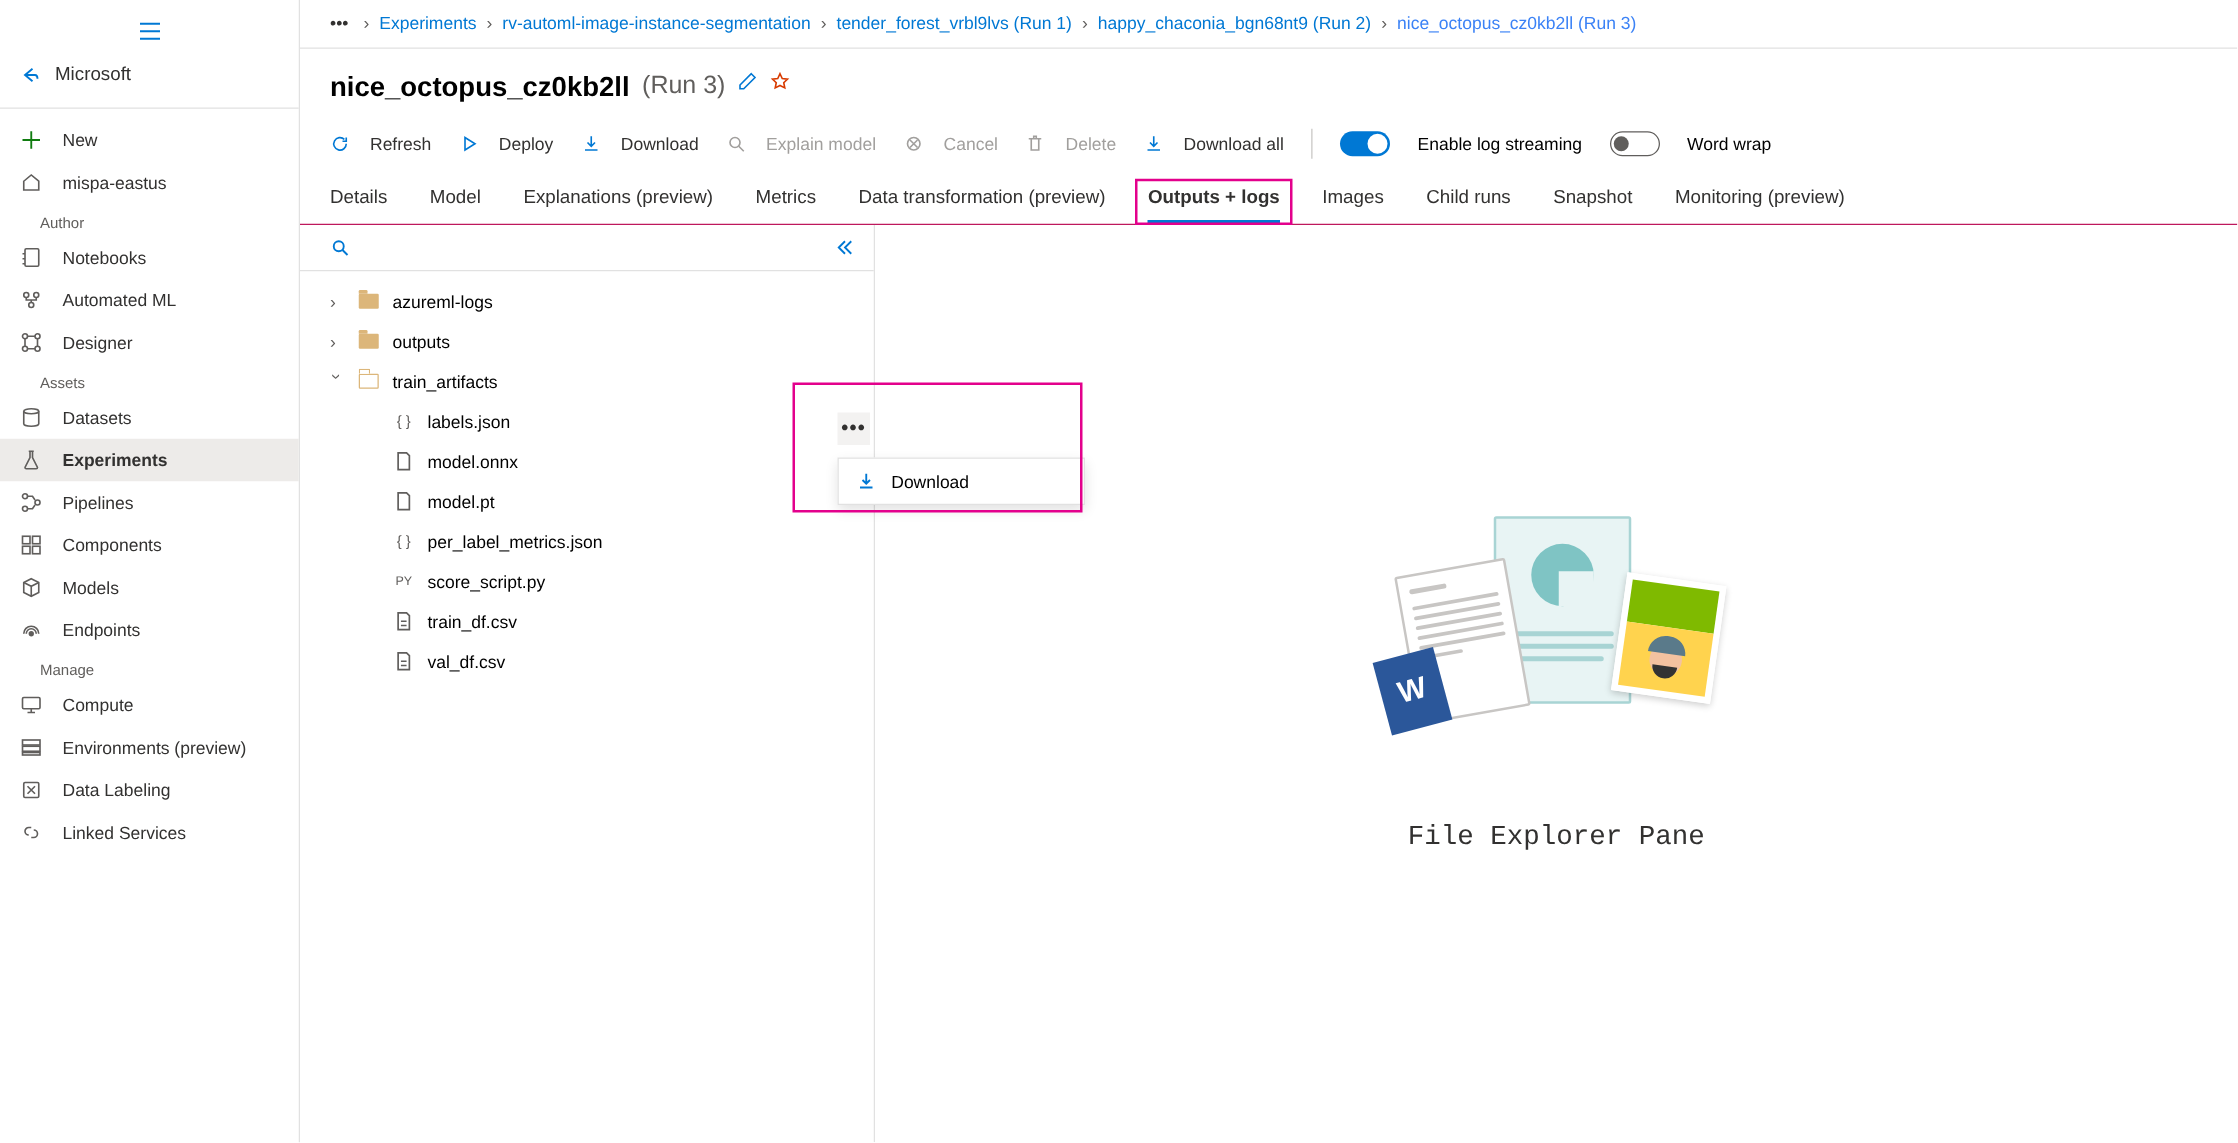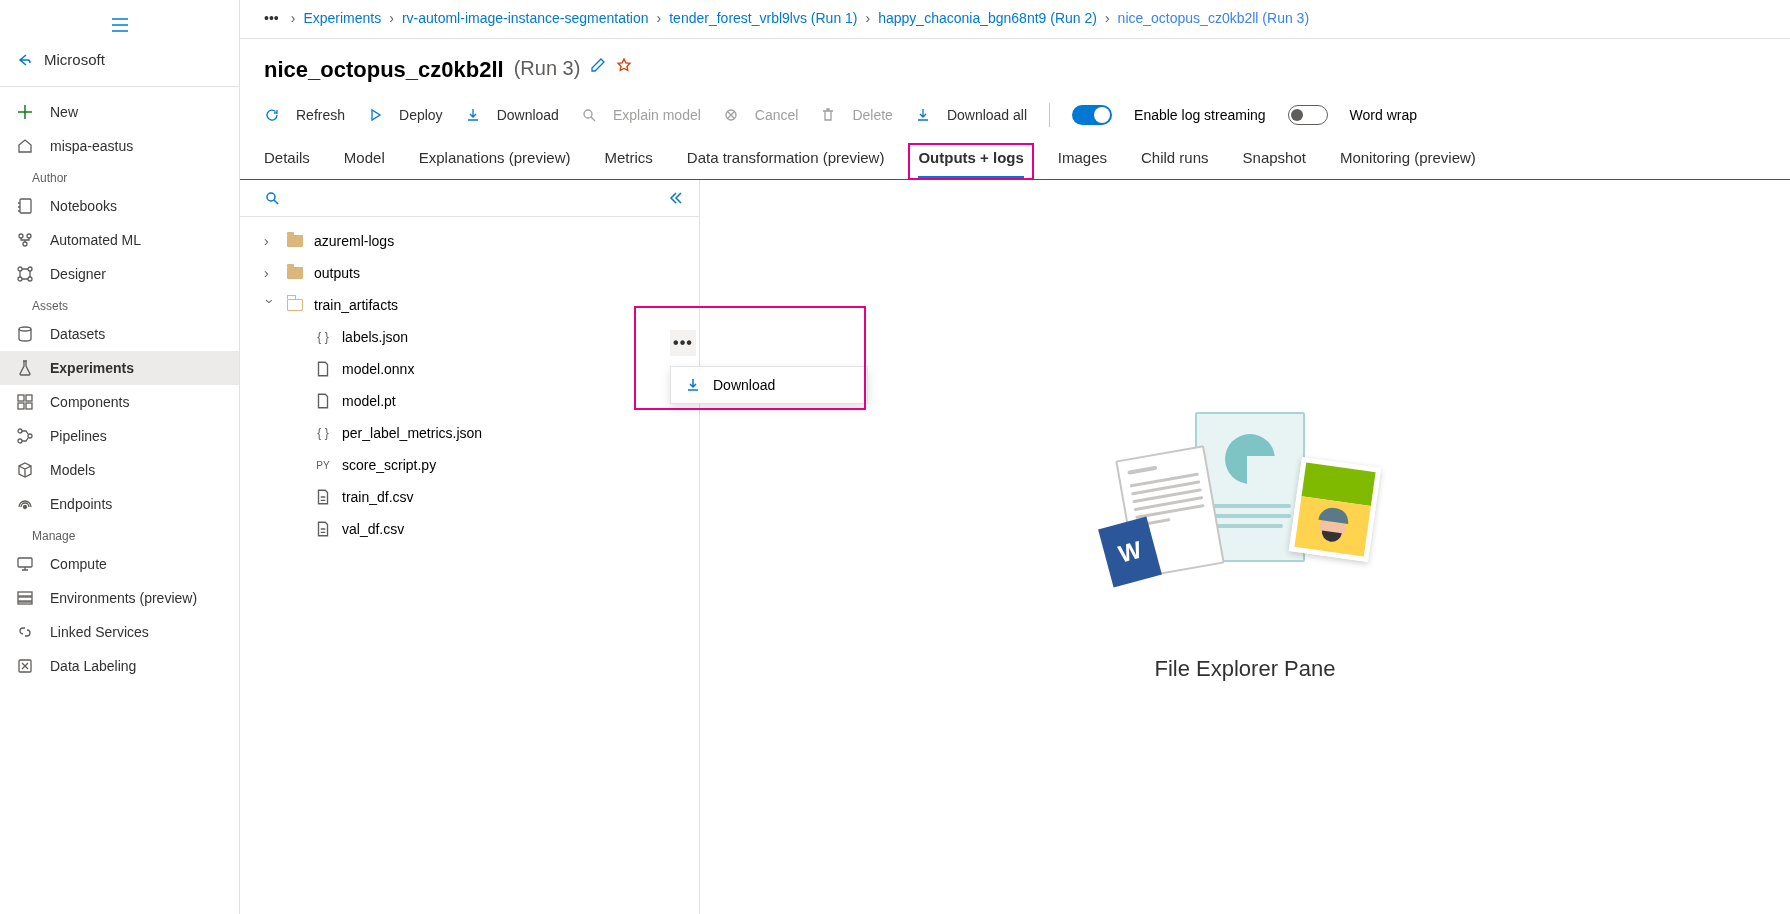--- a/index.html
+++ b/index.html
@@ -67,21 +67,21 @@
 .trow .chev { width: 12px; display: inline-block; color: #605e5c; }
 .trow .ficon { width: 18px; height: 18px; display: inline-flex; align-items: center; justify-content: center; }
 .trow.depth1 { padding-left: 74px; }
 .folder-closed { width: 16px; height: 12px; background: #dcb67a; border-radius: 1px; position: relative; }
 .folder-closed::before { content: ""; position: absolute; left: 0; top: -3px; width: 7px; height: 3px; background: #dcb67a; border-radius: 1px 1px 0 0; }
 .folder-open { width: 16px; height: 12px; border: 1.5px solid #dcb67a; border-radius: 1px; position: relative; background: #fff; }
 .folder-open::before { content: ""; position: absolute; left: -1.5px; top: -5px; width: 7px; height: 3px; border: 1.5px solid #dcb67a; border-bottom: none; border-radius: 1px 1px 0 0; background:#fff; }
 
 .content-pane { flex: 1; position: relative; display: flex; flex-direction: column; align-items: center; justify-content: center; }
 .explorer-art { width: 300px; height: 220px; position: relative; }
-.explorer-label { margin-top: 24px; font-size: 22px; color: #323130; }
+.explorer-label { margin-top: 24px; font-size: 22px; color: #323130; font-family: Liberation Mono, monospace; }
 
 
 .ctx-wrap { position: absolute; left: -30px; top: 150px; }
 .hl-box { position: absolute; left: -36px; top: -24px; width: 232px; height: 104px; border: 2px solid #e3008c; pointer-events: none; }
 .dots-btn { width: 26px; height: 26px; background: #f3f2f1; display: flex; align-items: center; justify-content: center; cursor: pointer; font-weight: bold; letter-spacing: 1px; color:#323130; }
 .ctx-menu { margin-top: 10px; width: 198px; background: #fff; border: 1px solid #e1e1e1; box-shadow: 0 4px 10px rgba(0,0,0,.12); }
 .ctx-item { display: flex; align-items: center; gap: 12px; padding: 10px 14px; font-size: 14px; cursor: pointer; }
 .ctx-item svg { width: 16px; height: 16px; stroke: #0078d4; fill: none; }
 
 
@@ -164,38 +164,38 @@
       <span>Datasets</span>
     </div>
     <div class="sb-item active">
       <svg viewBox="0 0 18 18" fill="none" stroke="#605e5c" stroke-width="1.3">
           <path d="M7 2h4M8 2v5l-4 8a1 1 0 001 1h8a1 1 0 001-1l-4-8V2"></path>
         </svg>
       <span>Experiments</span>
     </div>
     <div class="sb-item">
       <svg viewBox="0 0 18 18" fill="none" stroke="#605e5c" stroke-width="1.3">
+          <circle cx="4" cy="4" r="2"></circle>
+          <circle cx="14" cy="9" r="2"></circle>
+          <circle cx="4" cy="14" r="2"></circle>
+          <path d="M6 4h4l2 3M6 14h4l2-3"></path>
+        </svg>
+      <span>Pipelines</span>
+    </div>
+    <div class="sb-item">
+      <svg viewBox="0 0 18 18" fill="none" stroke="#605e5c" stroke-width="1.3">
           <rect x="2" y="2" width="6" height="6"></rect>
           <rect x="10" y="2" width="6" height="6"></rect>
           <rect x="2" y="10" width="6" height="6"></rect>
           <rect x="10" y="10" width="6" height="6"></rect>
         </svg>
       <span>Components</span>
     </div>
     <div class="sb-item">
       <svg viewBox="0 0 18 18" fill="none" stroke="#605e5c" stroke-width="1.3">
-          <circle cx="4" cy="4" r="2"></circle>
-          <circle cx="14" cy="9" r="2"></circle>
-          <circle cx="4" cy="14" r="2"></circle>
-          <path d="M6 4h4l2 3M6 14h4l2-3"></path>
-        </svg>
-      <span>Pipelines</span>
-    </div>
-    <div class="sb-item">
-      <svg viewBox="0 0 18 18" fill="none" stroke="#605e5c" stroke-width="1.3">
           <path d="M9 2l6 3v8l-6 3-6-3V5z"></path>
           <path d="M3 5l6 3 6-3M9 8v8"></path>
         </svg>
       <span>Models</span>
     </div>
     <div class="sb-item">
       <svg viewBox="0 0 18 18" fill="none" stroke="#605e5c" stroke-width="1.3">
           <path d="M3 12a6 6 0 0112 0M5 12a4 4 0 018 0"></path>
           <circle cx="9" cy="12" r="1.5" fill="#605e5c"></circle>
         </svg>
@@ -213,30 +213,30 @@
     <div class="sb-item">
       <svg viewBox="0 0 18 18" fill="none" stroke="#605e5c" stroke-width="1.3">
           <rect x="2" y="3" width="14" height="4"></rect>
           <rect x="2" y="8" width="14" height="4"></rect>
           <rect x="2" y="13" width="14" height="2"></rect>
         </svg>
       <span>Environments (preview)</span>
     </div>
     <div class="sb-item">
       <svg viewBox="0 0 18 18" fill="none" stroke="#605e5c" stroke-width="1.3">
-          <path d="M7 11a3 3 0 010-6h2M11 7a3 3 0 010 6H9"></path>
-        </svg>
-      <span>Linked Services</span>
-    </div>
-    <div class="sb-item">
-      <svg viewBox="0 0 18 18" fill="none" stroke="#605e5c" stroke-width="1.3">
           <rect x="3" y="3" width="12" height="12" rx="1"></rect>
           <path d="M6 6l6 6M12 6l-6 6"></path>
         </svg>
       <span>Data Labeling</span>
+    </div>
+    <div class="sb-item">
+      <svg viewBox="0 0 18 18" fill="none" stroke="#605e5c" stroke-width="1.3">
+          <path d="M7 11a3 3 0 010-6h2M11 7a3 3 0 010 6H9"></path>
+        </svg>
+      <span>Linked Services</span>
     </div>
   </div>
 
   <div class="main">
 
     <div class="crumbs">
       <span class="dots">•••</span>
       <span class="chev">›</span>
       <a>Experiments</a>
       <span class="chev">›</span>

